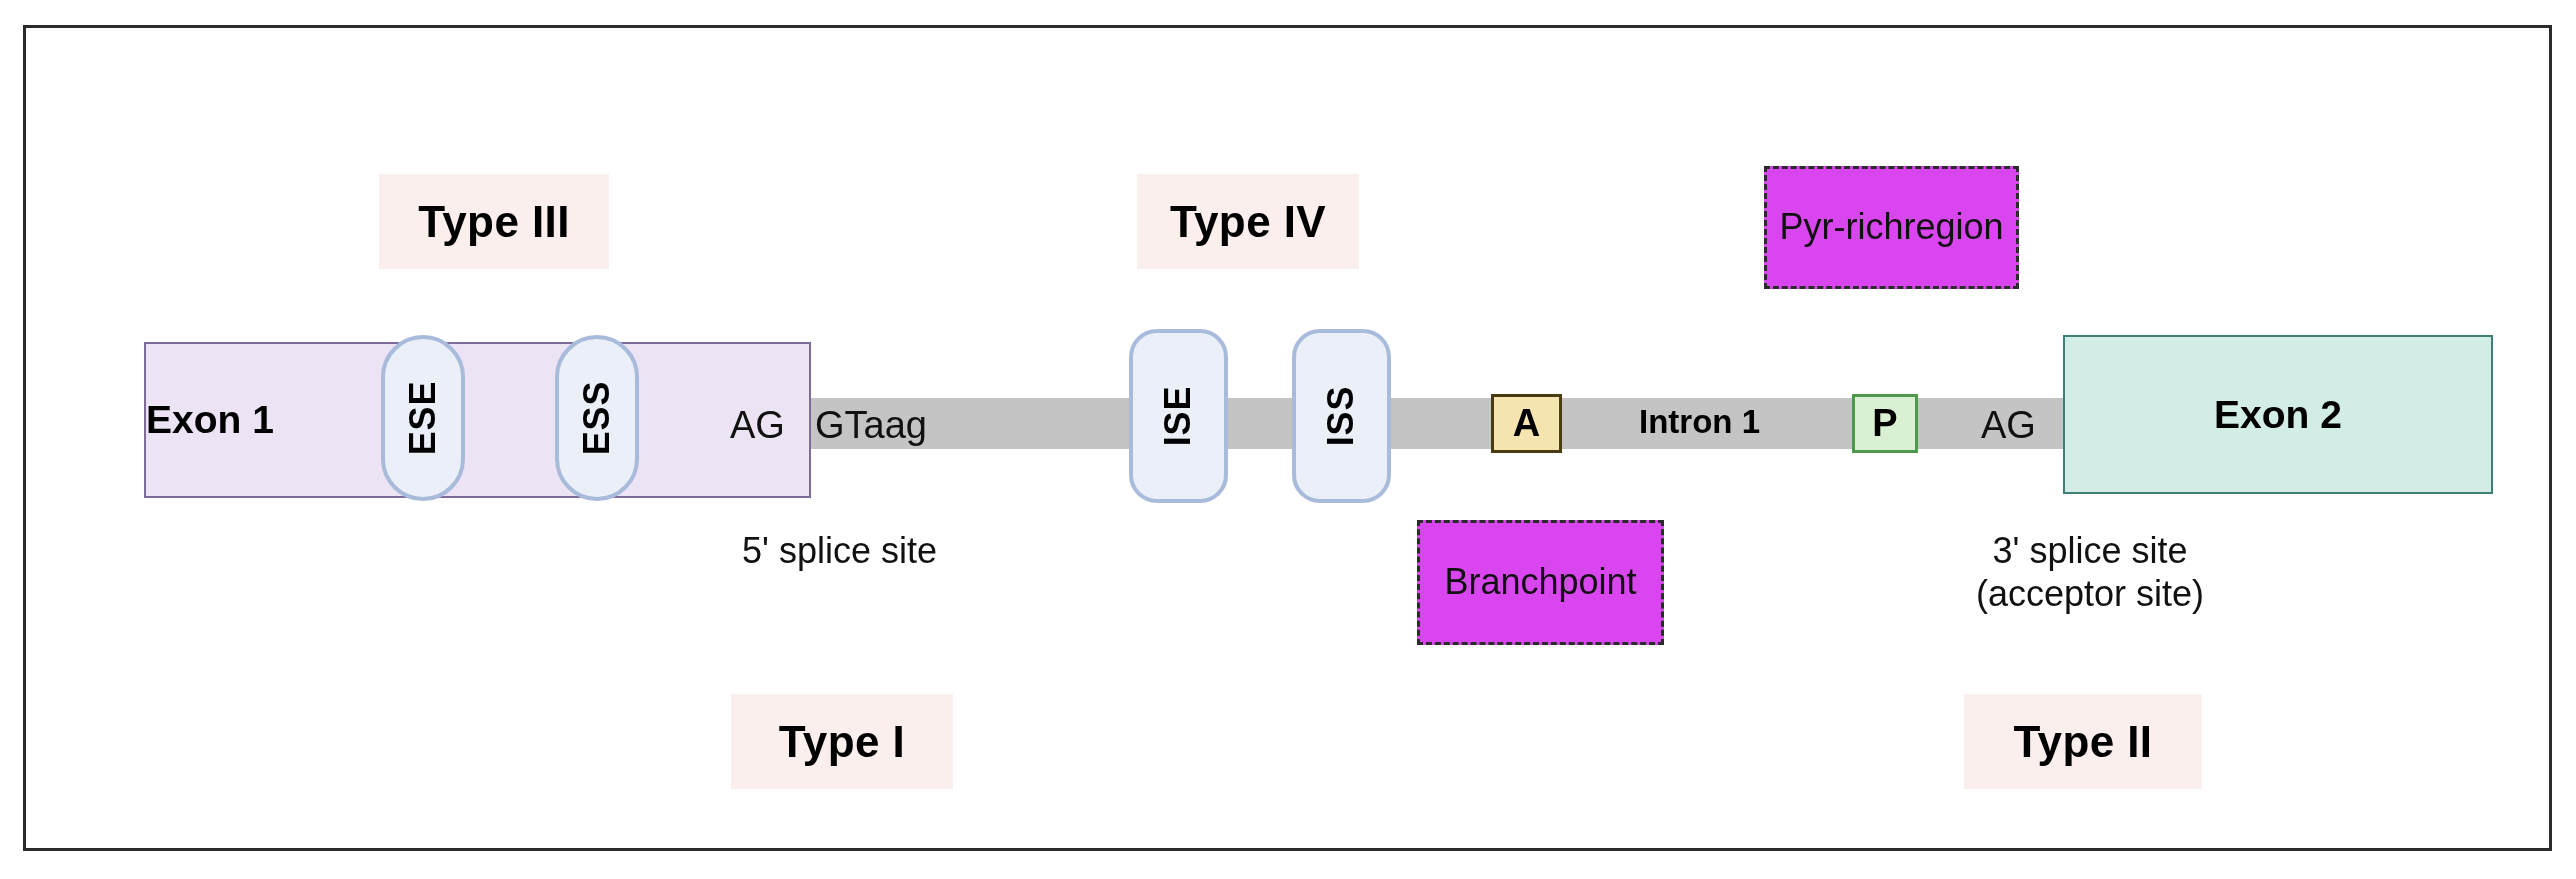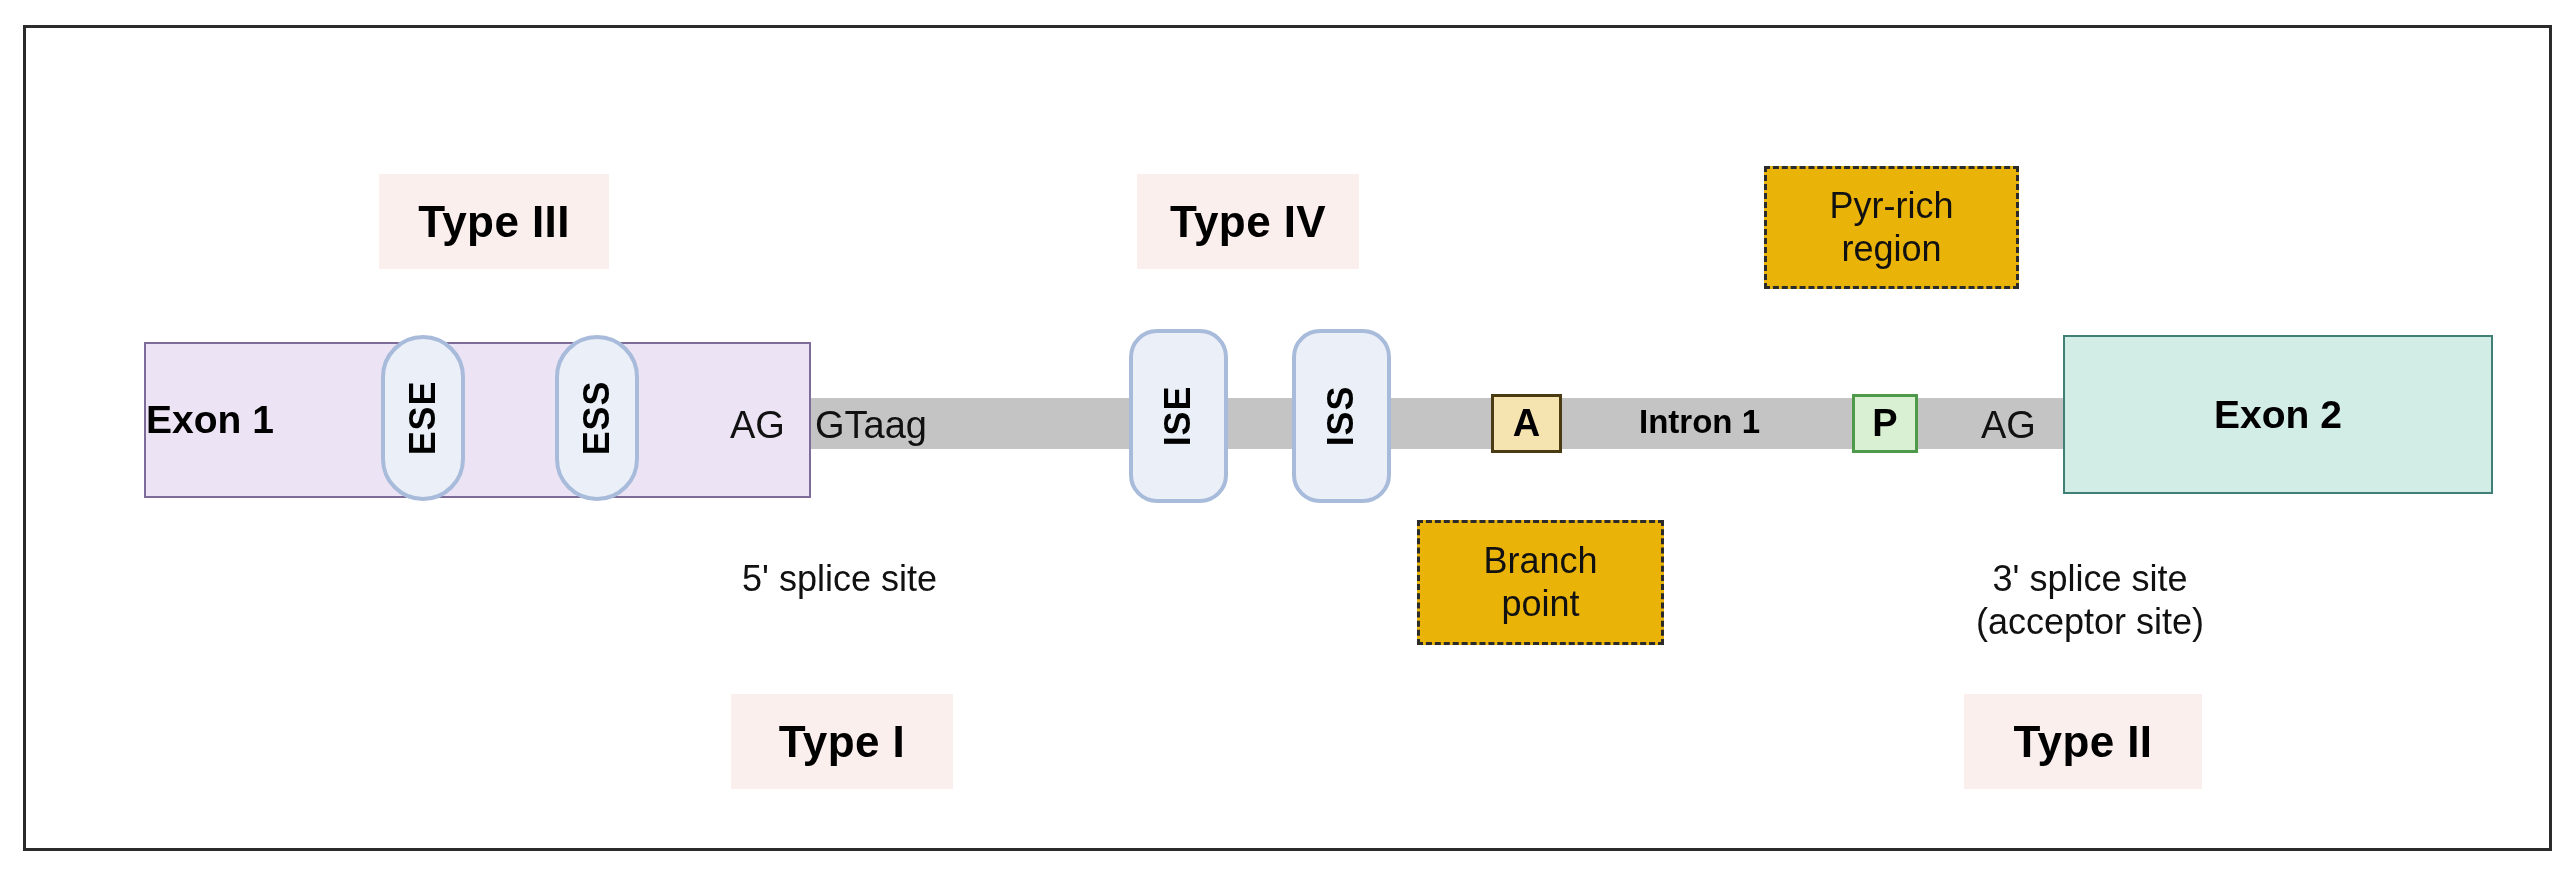--- a/index.html
+++ b/index.html
@@ -144,42 +144,41 @@
   #pyr-p {
     left: 1826px; top: 366px; width: 66px; height: 59px;
     background: #d9f0d2; border: 3.3px solid #4f9a4a;
   }
 
   
   .dashed-box {
     position: absolute;
     box-sizing: border-box;
     border: 3.3px dashed #2b2b2b;
-    background: #eab308;
-    display: flex;
-    flex-direction: column;
+    background: #d946ef;
+    display: flex;
+    flex-direction: row;
     align-items: center;
     justify-content: center;
     font-size: 36px;
     line-height: 1.18;
     color: #111;
     text-align: center;
   }
   #pyr-rich-box  { left: 1738px; top: 138px; width: 255px; height: 123px; }
   #branch-pt-box { left: 1391px; top: 492px; width: 247px; height: 125px; }
 
   
   .caption {
     position: absolute;
     font-size: 36px;
     line-height: 1.2;
     color: #111;
     text-align: center;
     white-space: nowrap;
-    margin-top: 28px;
   }
   #donor-caption    { left: 674px;  top: 501px; width: 279px; }
   #acceptor-caption { left: 1912px; top: 501px; width: 304px; }
 </style>
 </head>
 <body>
 
 <div id="canvas">
   <div class="frame">
 

